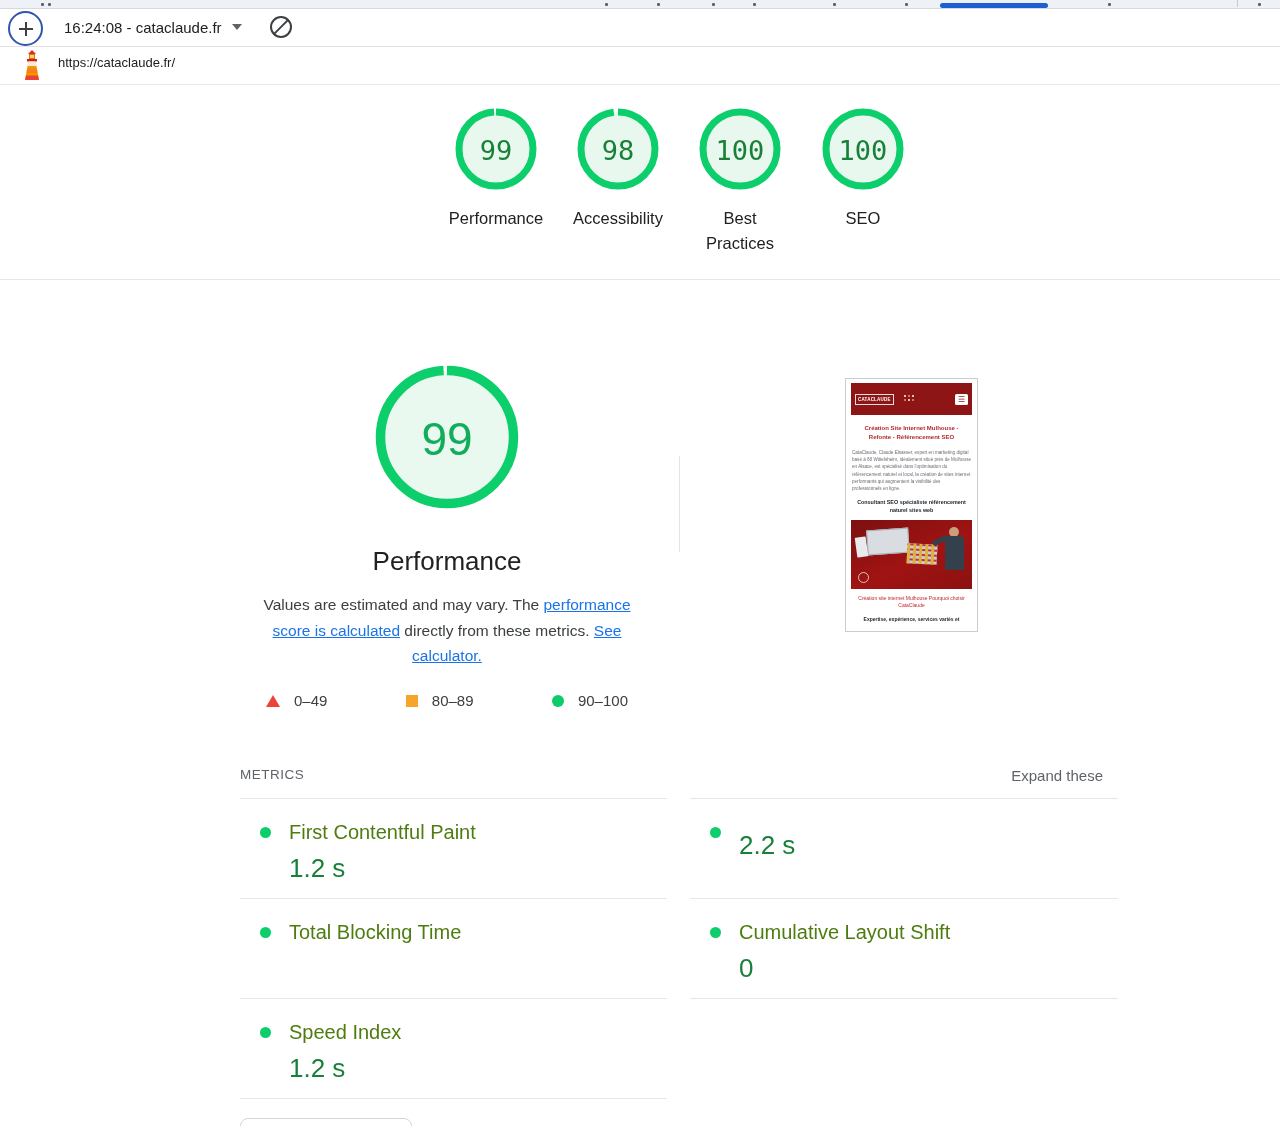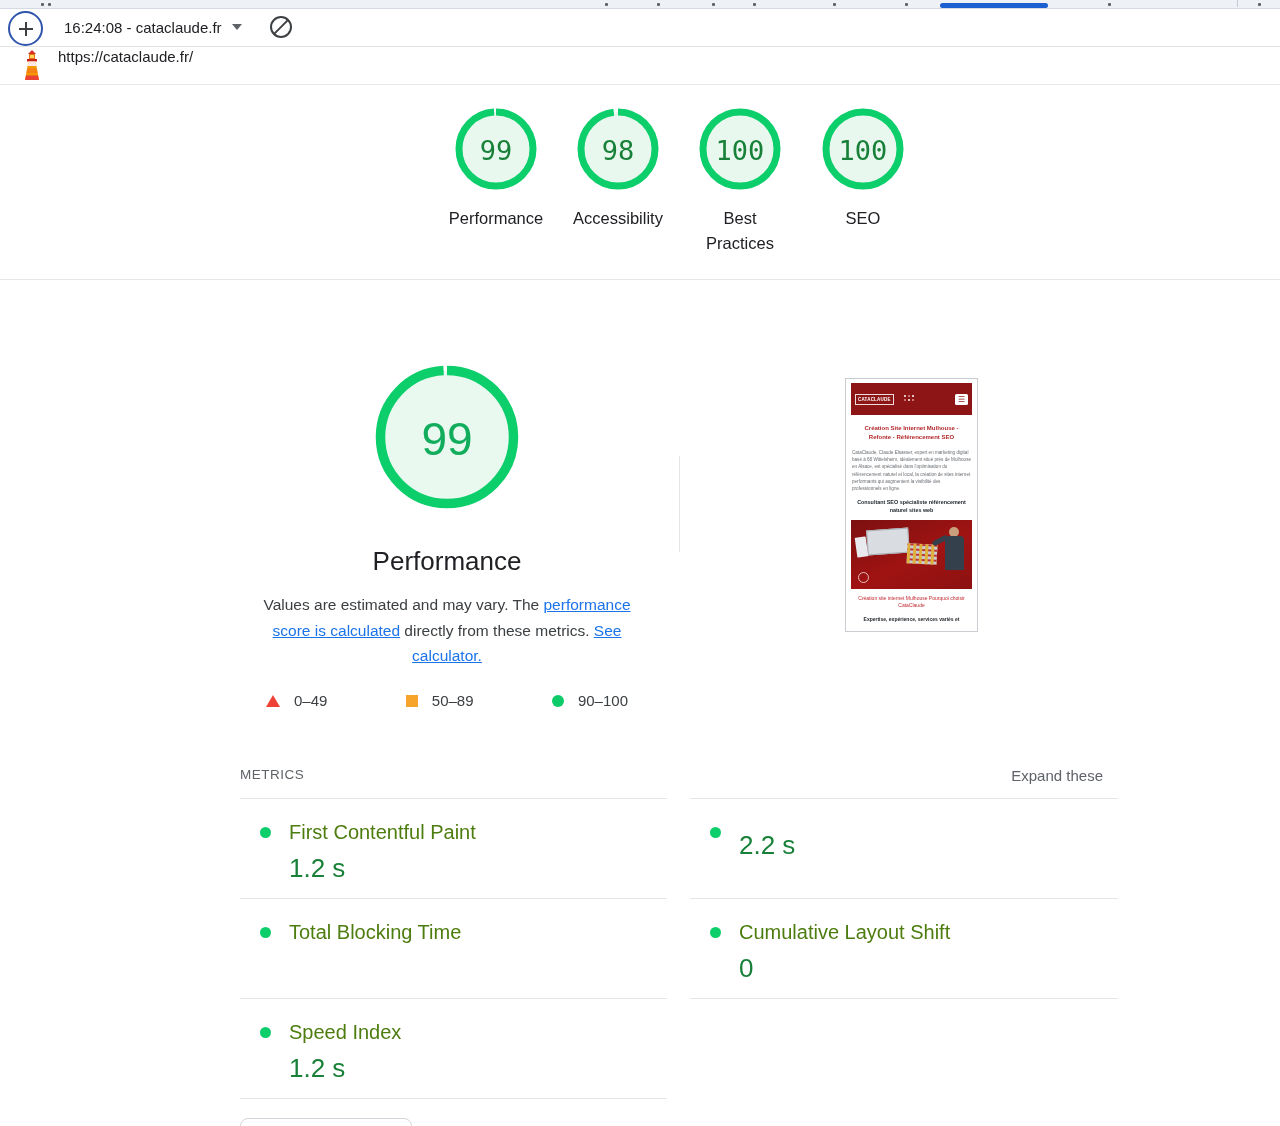--- a/index.html
+++ b/index.html
@@ -23,21 +23,21 @@
   .newreport svg { display:block; }
   .runsel { position:absolute; left:64px; top:0; height:36px; display:flex; align-items:center; gap:10px; cursor:pointer; }
   .runsel .label { font-size:15px; color:#202124; }
   .caret { width:0; height:0; border-left:5px solid transparent; border-right:5px solid transparent;
            border-top:6px solid #5f6368; }
   .blockbtn { position:absolute; left:268px; top:5px; width:26px; height:26px; cursor:pointer; }
 
   
   .urlbar { left:0; top:47px; width:1280px; height:38px; background:#fff; border-bottom:1px solid #e9e9e9; }
   .lh-logo { position:absolute; left:19px; top:3px; }
-  .urltext { position:absolute; left:58px; top:1px; font-size:15px; color:#202124; }
+  .urltext { position:absolute; left:58px; top:8px; font-size:13px; color:#202124; }
 
   
   .gauge-block { position:absolute; width:112px; text-align:center; cursor:pointer; }
   .gauge-block svg { display:block; margin:0 auto; }
   .gauge-num { font-family:"DejaVu Sans Mono", monospace; font-size:27px; fill:#188038; }
   .gauge-label { margin-top:16px; font-size:16.5px; color:#202124; line-height:25px; white-space:nowrap; }
   .gauge-label.wrap { white-space:normal; width:84px; margin-left:auto; margin-right:auto; }
 
   .hdiv { left:0; top:279px; width:1280px; height:1px; background:#e5e7ea; }
 
@@ -208,21 +208,21 @@
 
 <div class="abs perf-desc"><span>Values are estimated and may vary. The </span><a>performance score is calculated</a><span> directly from these metrics. </span><a>See calculator.</a></div>
 
 <div class="abs legend">
   <div class="item">
     <span class="tri"></span>
     <span>0–49</span>
   </div>
   <div class="item">
     <span class="sq"></span>
-    <span>50–89</span>
+    <span>80–89</span>
   </div>
   <div class="item">
     <span class="dot"></span>
     <span>90–100</span>
   </div>
 </div>
 
 <div class="abs vdiv"></div>
 
 <div class="abs thumb">

